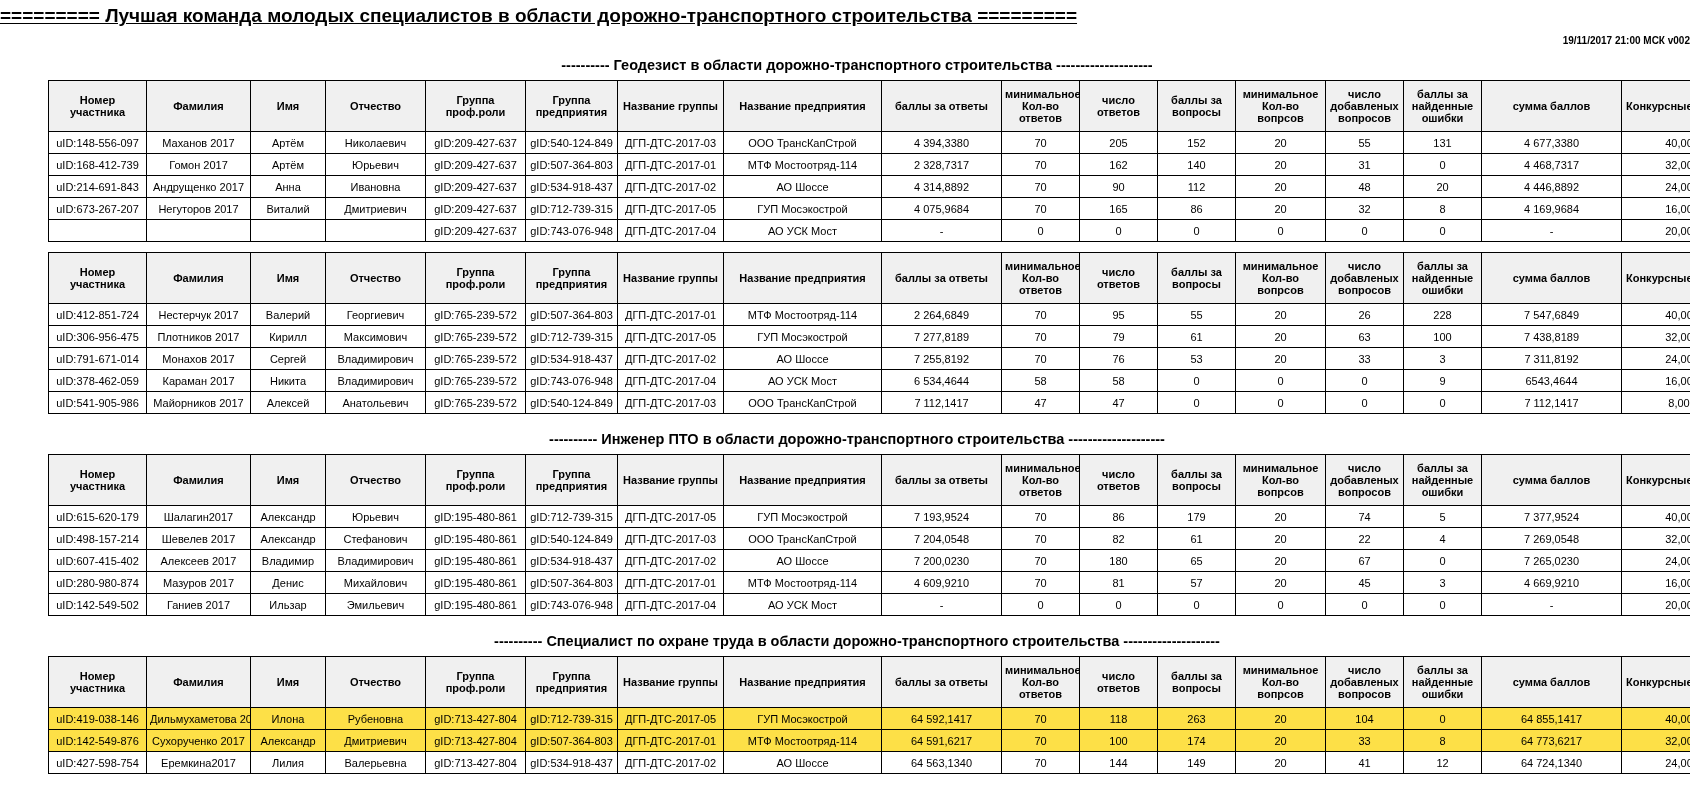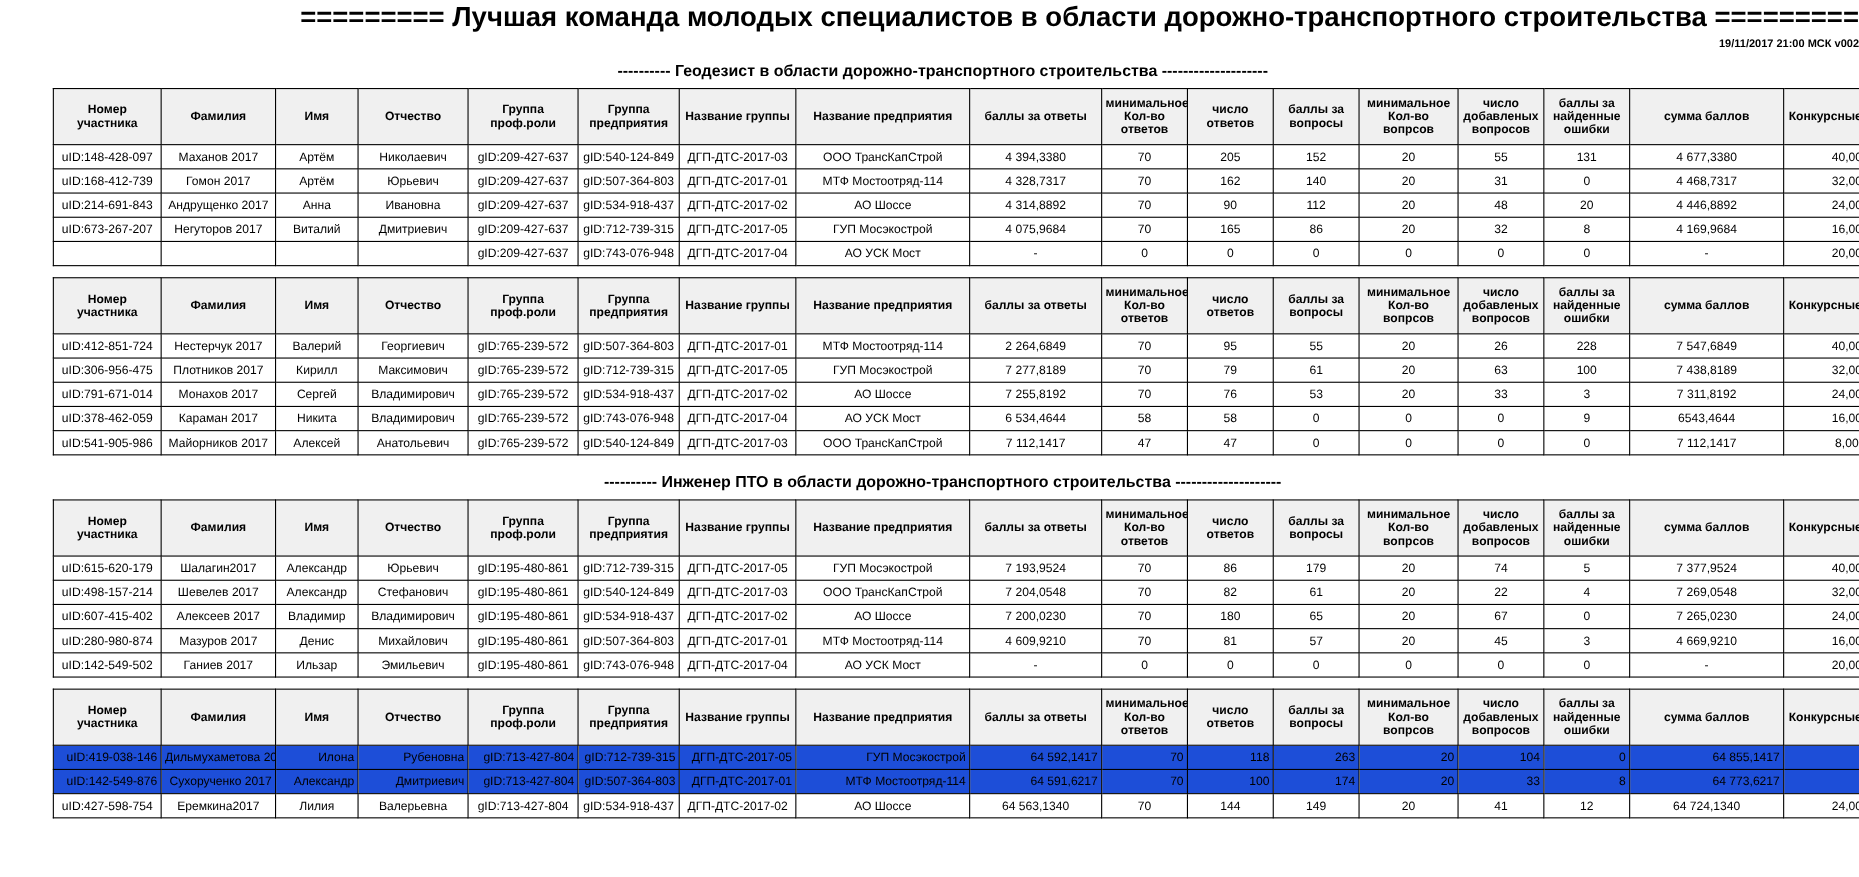--- a/index.html
+++ b/index.html
@@ -8,25 +8,26 @@
     background:#ffffff;
     font-family:"Liberation Sans", sans-serif;
     color:#000000;
     overflow:hidden;
   }
   .sheet{position:relative;width:1690px;height:797px;}
 
   .title-row{
     position:relative;
     height:32px;
-    text-align:right;
-    font-size:25px;
+    text-align:left;
+    font-size:19px;
     font-weight:bold;
     line-height:32px;
     white-space:nowrap;
+    text-decoration:underline;
   }
   .sub-row{
     position:relative;
     height:18px;
     text-align:right;
     font-size:10px;
     font-weight:bold;
     line-height:18px;
   }
   .section-title{
@@ -59,21 +60,21 @@
     background:#f0f0f0;
     font-weight:bold;
     height:48px;
     line-height:12px;
     white-space:normal;
   }
   table.grid td{
     height:19px;
     background:#ffffff;
   }
-  tr.hl td{ background:#1d4ed8;text-align:right; }
+  tr.hl td{ background:#fde047; }
 
   
   col.c0{width:98px}
   col.c1{width:104px}
   col.c2{width:75px}
   col.c3{width:100px}
   col.c4{width:100px}
   col.c5{width:92px}
   col.c6{width:106px}
   col.c7{width:158px}
@@ -133,21 +134,21 @@
             <th>баллы за вопросы</th>
             <th>минимальное Кол-во вопрсов</th>
             <th>число добавленых вопросов</th>
             <th>баллы за найденные ошибки</th>
             <th>сумма баллов</th>
             <th>Конкурсные баллы</th>
           </tr>
         </thead>
         <tbody>
           <tr>
-            <td>uID:148-428-097</td>
+            <td>uID:148-556-097</td>
             <td>Маханов 2017</td>
             <td>Артём</td>
             <td>Николаевич</td>
             <td>gID:209-427-637</td>
             <td>gID:540-124-849</td>
             <td>ДГП-ДТС-2017-03</td>
             <td>ООО ТрансКапСтрой</td>
             <td>4 394,3380</td>
             <td>70</td>
             <td>205</td>
@@ -160,21 +161,21 @@
           </tr>
           <tr>
             <td>uID:168-412-739</td>
             <td>Гомон 2017</td>
             <td>Артём</td>
             <td>Юрьевич</td>
             <td>gID:209-427-637</td>
             <td>gID:507-364-803</td>
             <td>ДГП-ДТС-2017-01</td>
             <td>МТФ Мостоотряд-114</td>
-            <td>4 328,7317</td>
+            <td>2 328,7317</td>
             <td>70</td>
             <td>162</td>
             <td>140</td>
             <td>20</td>
             <td>31</td>
             <td>0</td>
             <td>4 468,7317</td>
             <td>32,00</td>
           </tr>
           <tr>
@@ -511,20 +512,21 @@
             <td>0</td>
             <td>0</td>
             <td>0</td>
             <td>0</td>
             <td>-</td>
             <td>20,00</td>
           </tr>
         </tbody>
       </table>
       <div class="spacer"></div>
+      <div class="section-title">---------- Специалист по охране труда в области дорожно-транспортного строительства --------------------</div>
       <table class="grid">
         <colgroup>
           <col class="c0">
           <col class="c1">
           <col class="c2">
           <col class="c3">
           <col class="c4">
           <col class="c5">
           <col class="c6">
           <col class="c7">

